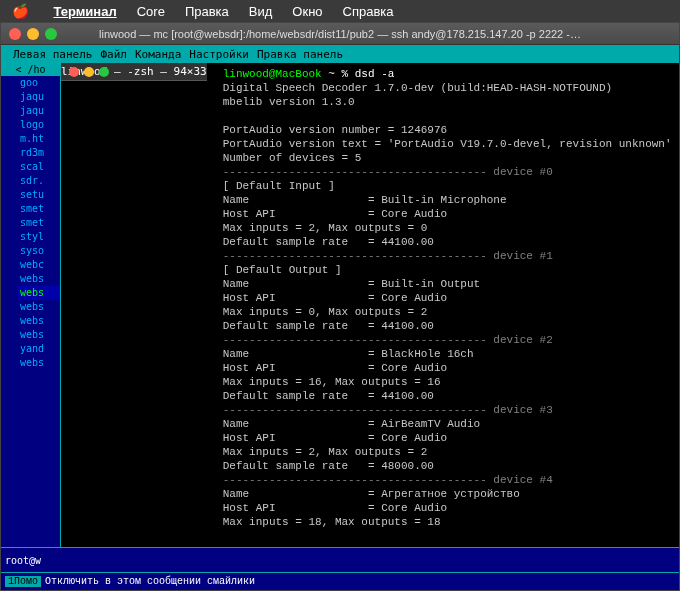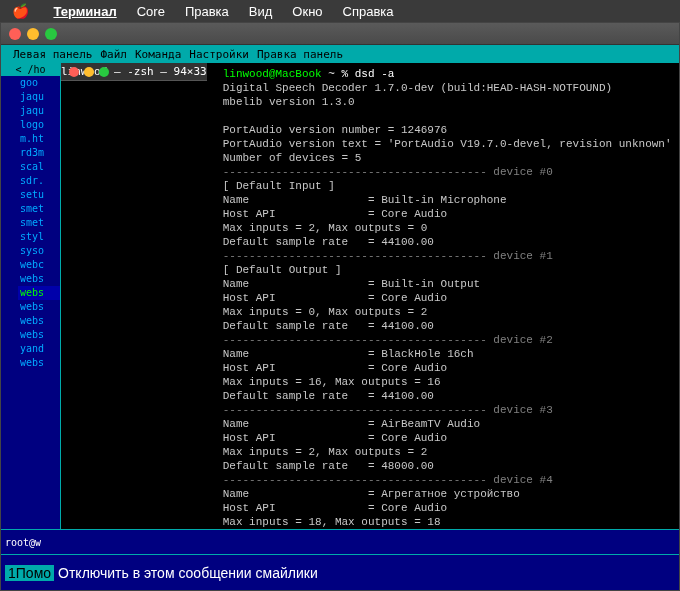--- a/index.html
+++ b/index.html
@@ -204,28 +204,28 @@
       padding: 12px 4px;
       color: #fff;
       font-size: 10px;
       font-family: monospace;
       border-top: 1px solid #00aaaa;
       flex-shrink: 0;
     }
 
     
     .mc-hintbar {
-      height: 36px;
+      height: 18px;
       background: #000080;
       display: flex;
       align-items: center;
       padding: 0 4px;
       color: #fff;
-      font-size: 14px;
-      font-family: Liberation Sans, sans-serif;
+      font-size: 10px;
+      font-family: Liberation Mono, monospace;
       border-top: 1px solid #00aaaa;
       flex-shrink: 0;
     }
     .mc-hintbar .hint-label {
       background: #00aaaa;
       color: #000;
       padding: 0 3px;
       margin-right: 4px;
     }
     .mc-hintbar .hint-text {
@@ -246,20 +246,21 @@
 </div>
 
 <div class="terminal-window">
 
   <div class="terminal-titlebar">
     <div class="traffic-lights">
       <div class="traffic-light tl-red"></div>
       <div class="traffic-light tl-yellow"></div>
       <div class="traffic-light tl-green"></div>
     </div>
+    <span class="terminal-titlebar-text">linwood — mc [root@websdr]:/home/websdr/dist11/pub2 — ssh andy@178.215.147.20 -p 2222 -…</span>
   </div>
 
   <div class="mc-container">
 
     <div class="mc-menubar">
       <span>Левая панель</span>
       <span>Файл</span>
       <span>Команда</span>
       <span>Настройки</span>
       <span>Правка панель</span>

